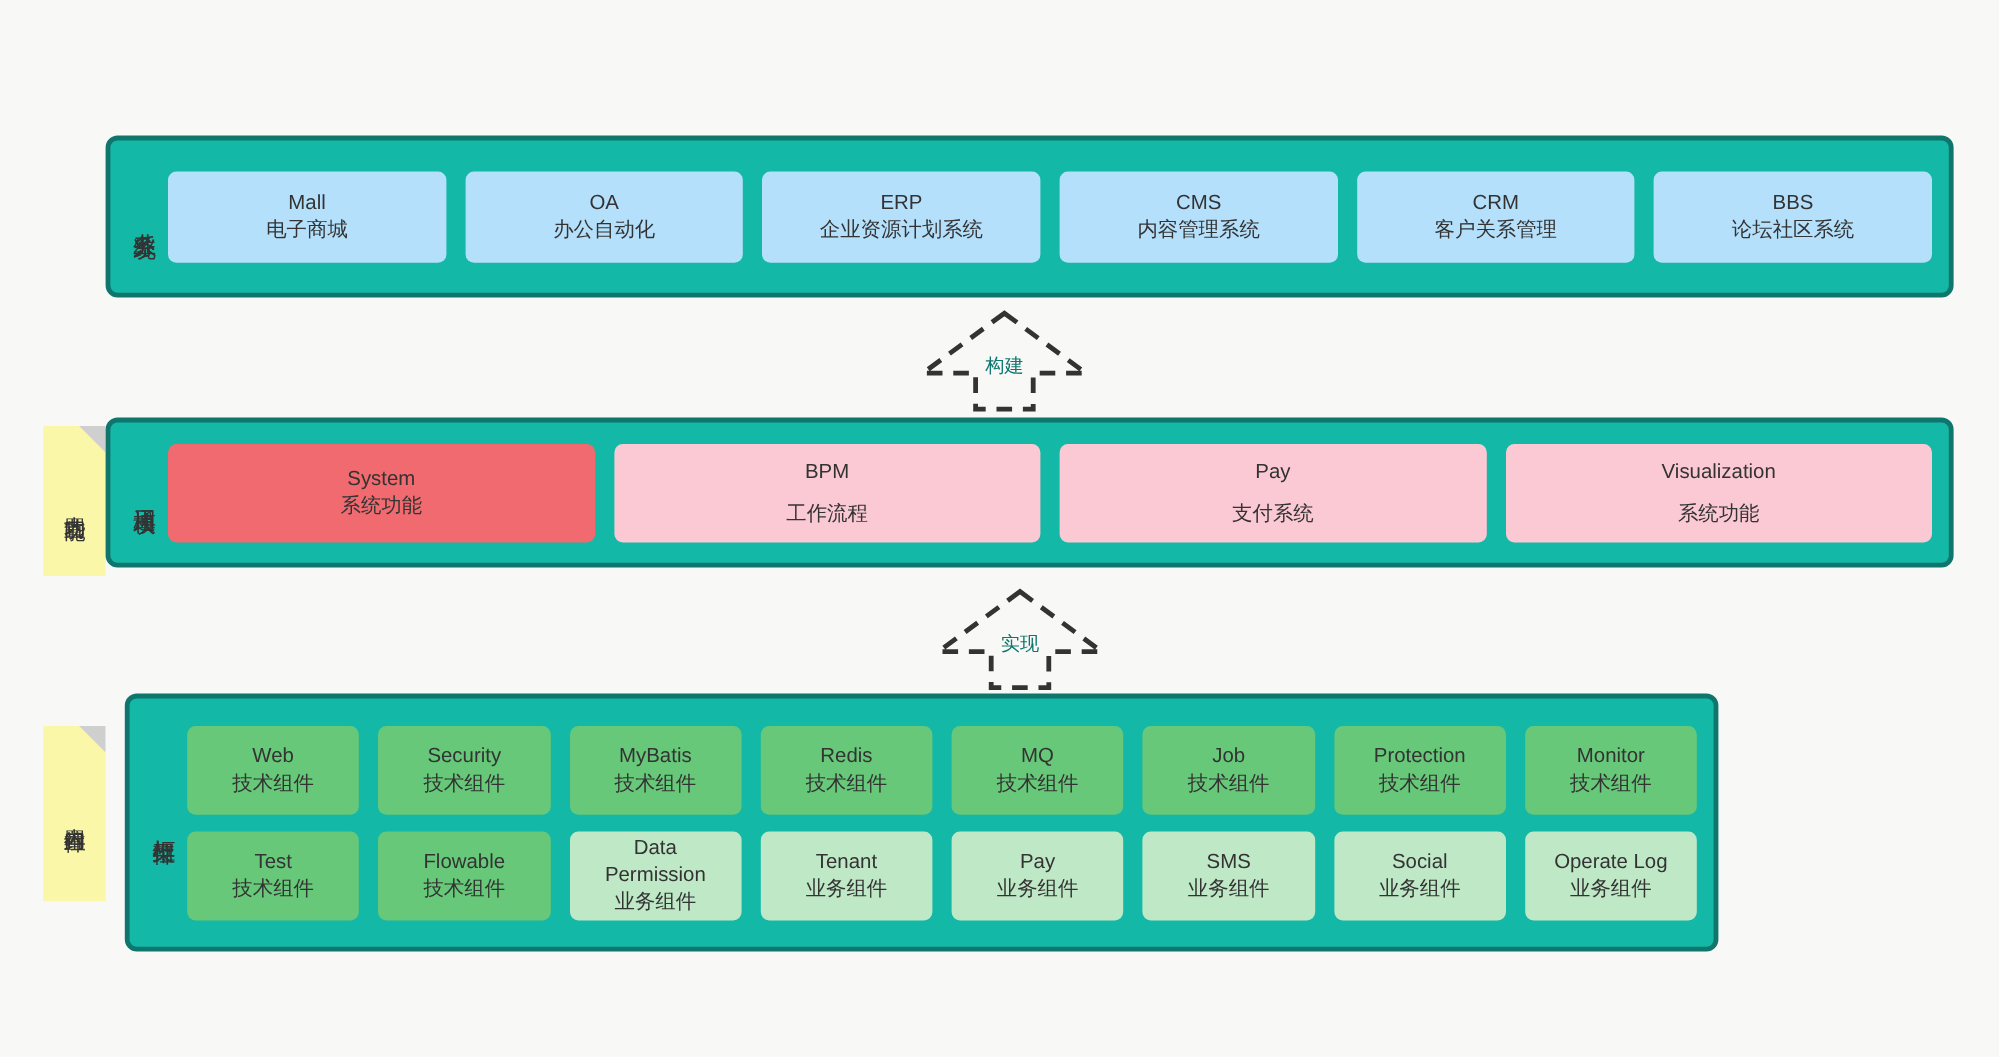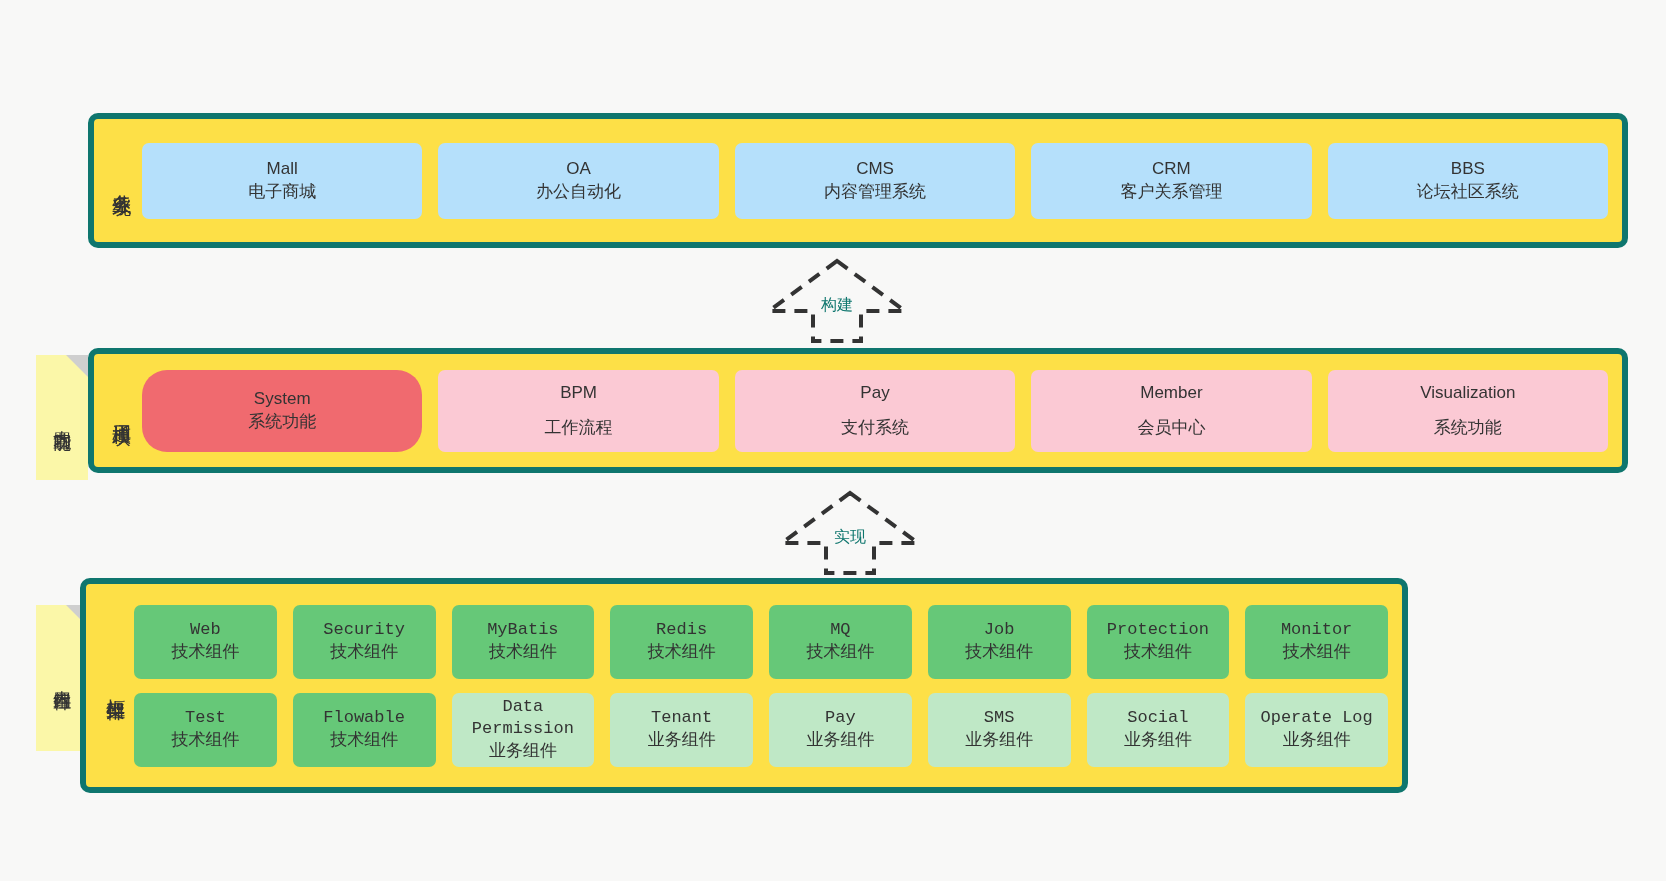--- a/index.html
+++ b/index.html
@@ -13,22 +13,22 @@
     font-family: "Liberation Sans", "DejaVu Sans", sans-serif;
     color: #333333;
     overflow: hidden;
     position: relative;
   }
 
   
   .layer {
     position: absolute;
     box-sizing: border-box;
-    background: #fde047;
-    border: 6px solid #0f766e;
+    background: #14b8a6;
+    border: 4px solid #0f766e;
     border-radius: 10px;
     display: flex;
     align-items: stretch;
     padding: 8px 14px 8px 8px;
   }
 
   
   .layer-title {
     writing-mode: vertical-rl;
     text-orientation: upright;
@@ -71,21 +71,21 @@
     line-height: 1.30;
     color: #333333;
     padding: 6px 4px;
     box-sizing: border-box;
     user-select: none;
   }
   .card .t1 { white-space: pre-line; }
   .card .t2 { white-space: pre-line; }
 
   .c-blue        { background: #b5e0fb; }
-  .c-red         { background: #f06a6f; border-radius: 25px; }
+  .c-red         { background: #f06a6f; }
   .c-pink        { background: #fbc9d4; gap: 12px; }
   .c-green       { background: #66c878; }
   .c-lightgreen  { background: #bfe8c6; }
 
   
   .layer-1 .card { height: 76px; }
   .layer-2 .card { height: 82px; }
   .layer-3 .card { height: 74px; }
 
   
@@ -152,20 +152,24 @@
       <div class="card c-blue">
         <span class="t1">Mall</span>
         <span class="t2">电子商城</span>
       </div>
 
       <div class="card c-blue">
         <span class="t1">OA</span>
         <span class="t2">办公自动化</span>
       </div>
 
+      <div class="card c-blue">
+        <span class="t1">ERP</span>
+        <span class="t2">企业资源计划系统</span>
+      </div>
 
       <div class="card c-blue">
         <span class="t1">CMS</span>
         <span class="t2">内容管理系统</span>
       </div>
 
       <div class="card c-blue">
         <span class="t1">CRM</span>
         <span class="t2">客户关系管理</span>
       </div>
@@ -204,24 +208,20 @@
       <div class="card c-pink">
         <span class="t1">BPM</span>
         <span class="t2">工作流程</span>
       </div>
 
       <div class="card c-pink">
         <span class="t1">Pay</span>
         <span class="t2">支付系统</span>
       </div>
 
-      <div class="card c-pink">
-        <span class="t1">Member</span>
-        <span class="t2">会员中心</span>
-      </div>
 
       <div class="card c-pink">
         <span class="t1">Visualization</span>
         <span class="t2">系统功能</span>
       </div>
 
     </div>
   </div>
 </div>
 
@@ -229,21 +229,21 @@
   <svg width="160" height="92" viewBox="0 0 160 92" fill="none">
     <path d="M80 6 L148 56 L104 56 L104 86 L56 86 L56 56 L12 56 Z" stroke="#333333" stroke-width="4" fill="none" stroke-dasharray="13 9" stroke-linejoin="miter"></path>
   </svg>
   <span class="arrow-label">实现</span>
 </div>
 
 <div class="sticky" style="left:36px; top:605px; height:146px;">
   <span class="sticky-label">内置组件</span>
 </div>
 
-<div class="layer layer-3" style="left:80px; top:578px; width:1328px; height:215px;font-family:Liberation Mono, monospace;">
+<div class="layer layer-3" style="left:104px; top:578px; width:1328px; height:215px;">
   <div class="layer-title">框架组件</div>
   <div class="layer-body">
 
     <div class="row">
       <div class="card c-green">
         <span class="t1">Web</span>
         <span class="t2">技术组件</span>
       </div>
       <div class="card c-green">
         <span class="t1">Security</span>

